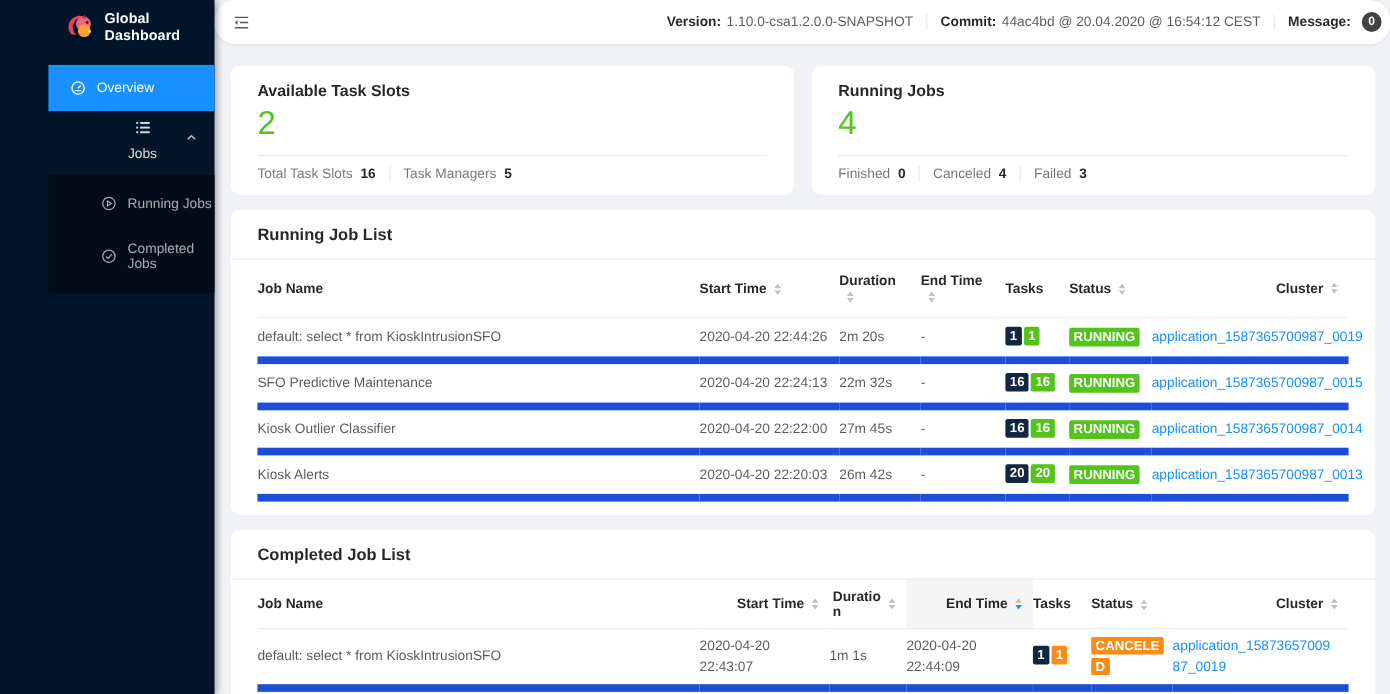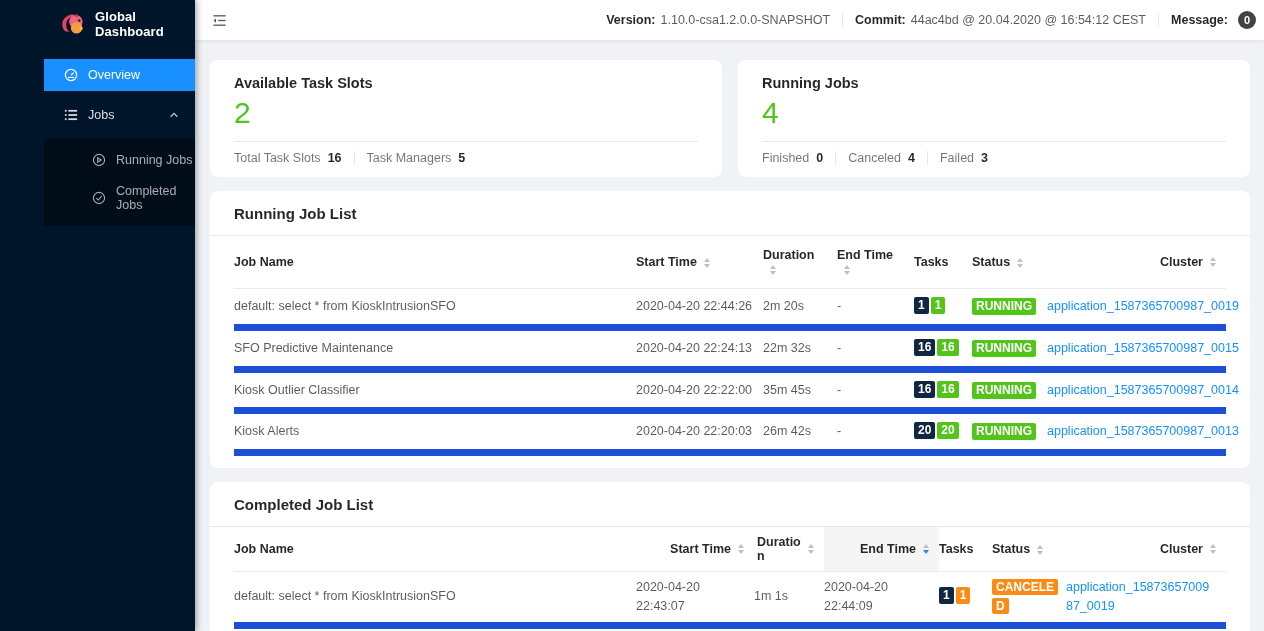--- a/index.html
+++ b/index.html
@@ -3,30 +3,30 @@
 <meta charset="utf-8">
 <style>
   * { margin:0; padding:0; box-sizing:border-box; }
   html,body { width:1264px; height:631px; overflow:hidden; font-family:"Liberation Sans", sans-serif; background:var(--main-bg,#f0f2f5); }
 
   
   .sidebar { position:absolute; left:0; top:0; width:195px; height:631px; background:var(--sidebar-bg,#001529); z-index:5; box-shadow:2px 0 6px rgba(0,21,41,.35);padding-left:44px; }
   .logo { height:48px; display:flex; align-items:center; gap:9px; padding-left:15px; }
   .logo-title { color:#fff; font-size:13px; font-weight:bold; letter-spacing:.1px; }
   .menu { padding-top:11px; }
-  .menu-item { position:relative; height:32px; display:flex; align-items:center; gap:10px; padding-left:20px; color:rgba(255,255,255,.65); font-size:12.5px; cursor:pointer; margin-bottom:8px; }
+  .menu-item { position:relative; height:42px; display:flex; align-items:center; gap:10px; padding-left:20px; color:rgba(255,255,255,.65); font-size:12.5px; cursor:pointer; margin-bottom:8px; }
   .menu-item.active { background:var(--accent-blue,#1890ff); color:#fff; }
-  .menu-item.parent { color:rgba(255,255,255,.85); }
+  .menu-item.parent { color:rgba(255,255,255,.85);flex-direction:column; }
   .menu-caret { position:absolute; right:16px; top:10px; }
   .submenu { background:var(--submenu-bg,#000c17); padding:5px 0 6px; }
   .submenu .menu-item { padding-left:48px; margin-bottom:6px; }
   .mi-icon { display:flex; align-items:center; }
 
   
-  .header { margin-left:195px; height:40px; background:#fff; display:flex; align-items:center; justify-content:space-between; padding:0 8px 0 17px; box-shadow:0 1px 4px rgba(0,21,41,.08); position:relative; z-index:2; }
+  .header { margin-left:195px; height:40px; background:#fff; display:flex; align-items:center; justify-content:space-between; padding:0 8px 0 17px; box-shadow:0 1px 4px rgba(0,21,41,.08); position:relative; z-index:2;border-radius:19px; }
   .hdr-right { display:flex; align-items:center; font-size:12.5px; color:rgba(0,0,0,.65); }
   .hdr-label { font-weight:bold; color:rgba(0,0,0,.85); margin-right:5px; }
   .vsep { border-left:1px solid #e8e8e8; height:14px; margin:0 12px; }
   .msg-badge { width:18px; height:18px; border-radius:50%; background:#434343; color:#fff; font-size:11px; font-weight:bold; display:flex; align-items:center; justify-content:center; margin-left:10px; cursor:pointer; }
   .fold-btn { display:flex; align-items:center; cursor:pointer; }
 
   
   .main { margin-left:195px; height:591px; padding:20px 14px 0 15px; overflow:hidden; }
   .stat-row { display:flex; gap:16px; }
   .card { background:#fff; border-radius:8px; }
@@ -251,21 +251,21 @@
             <td class="nw">2020-04-20 22:24:13</td>
             <td class="nw">22m 32s</td>
             <td>-</td>
             <td class="td-tasks"><span class="badge b-dark">16</span><span class="badge b-green">16</span></td>
             <td class="td-status"><span class="status s-green">RUNNING</span></td>
             <td class="td-cluster"><a class="link nw">application_1587365700987_0015</a></td>
           </tr>
           <tr>
             <td>Kiosk Outlier Classifier</td>
             <td class="nw">2020-04-20 22:22:00</td>
-            <td class="nw">35m 45s</td>
+            <td class="nw">27m 45s</td>
             <td>-</td>
             <td class="td-tasks"><span class="badge b-dark">16</span><span class="badge b-green">16</span></td>
             <td class="td-status"><span class="status s-green">RUNNING</span></td>
             <td class="td-cluster"><a class="link nw">application_1587365700987_0014</a></td>
           </tr>
           <tr>
             <td>Kiosk Alerts</td>
             <td class="nw">2020-04-20 22:20:03</td>
             <td class="nw">26m 42s</td>
             <td>-</td>

